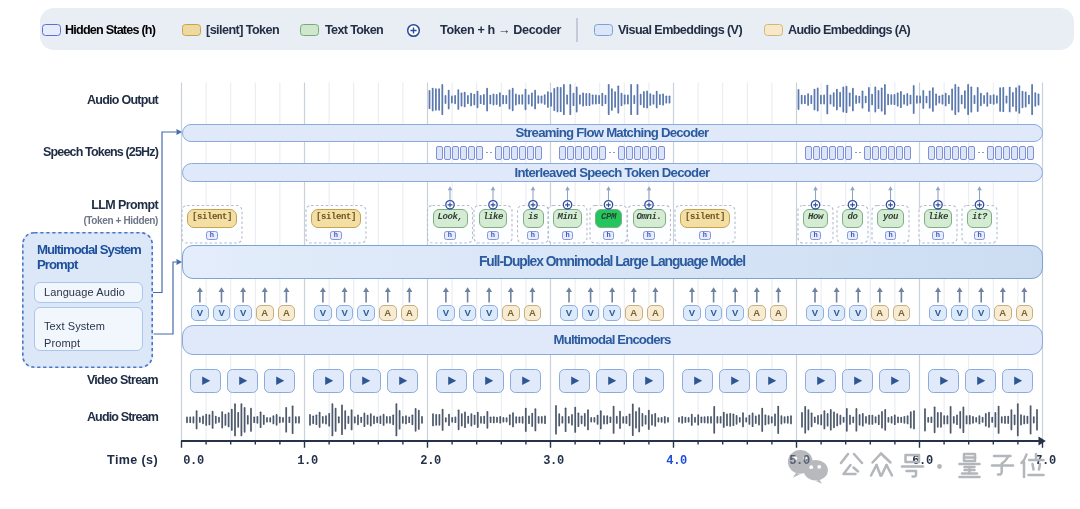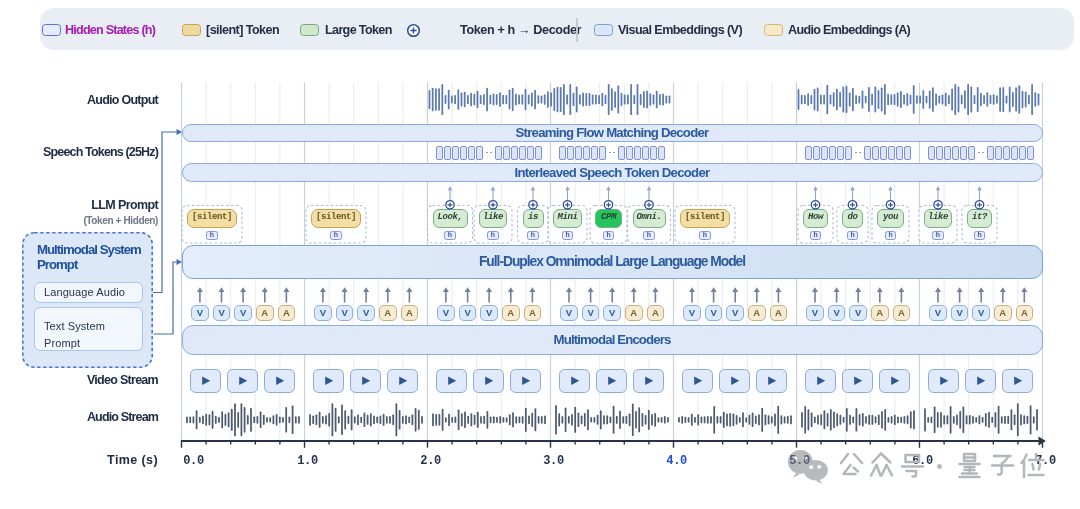--- a/index.html
+++ b/index.html
@@ -420,26 +420,26 @@
         <path d="M153.5,334 H173 V262 H176.5"></path>
       </g>
       <path d="M176.5,129 L182,132 L176.5,135 Z" fill="#466ba8"></path>
       <path d="M176.5,259 L182,262 L176.5,265 Z" fill="#466ba8"></path>
       <path d="M181,441 H1039" stroke="#25324a" stroke-width="2" fill="none"></path>
       <path d="M1038.5,436.6 L1045.8,441 L1038.5,445.4 Z" fill="#25324a"></path>
       <path d="M181.5,441V447.8 M206.1,441V444.6 M230.7,441V444.6 M255.3,441V444.6 M279.9,441V444.6 M304.5,441V447.8 M329.1,441V444.6 M353.7,441V444.6 M378.3,441V444.6 M402.9,441V444.6 M427.5,441V447.8 M452.1,441V444.6 M476.7,441V444.6 M501.3,441V444.6 M525.9,441V444.6 M550.5,441V447.8 M575.1,441V444.6 M599.7,441V444.6 M624.3,441V444.6 M648.9,441V444.6 M673.5,441V447.8 M698.1,441V444.6 M722.7,441V444.6 M747.3,441V444.6 M771.9,441V444.6 M796.5,441V447.8 M821.1,441V444.6 M845.7,441V444.6 M870.3,441V444.6 M894.9,441V444.6 M919.5,441V447.8 M944.1,441V444.6 M968.7,441V444.6 M993.3,441V444.6 M1017.9,441V444.6 M1042.5,441V447.8" stroke="#25324a" stroke-width="1.4" fill="none"></path>
     </svg>
 <div style="position:absolute;white-space:nowrap;left:40px;top:8px;width:1034px;height:42px;background:#e9eef4;border-radius:14px;"></div>
     <div style="position:absolute;white-space:nowrap;left:42px;top:24px;width:19px;height:12px;background:#e7ecfb;border:1.5px solid #5b6ed9;border-radius:3.5px;"></div>
-    <div style="position:absolute;white-space:nowrap;left:65px;top:22.5px;height:15px;font:700 12.6px 'Liberation Sans',sans-serif;color:#a21caf;letter-spacing:-0.79px;">Hidden States (h)</div>
+    <div style="position:absolute;white-space:nowrap;left:65px;top:22.5px;height:15px;font:700 12.6px 'Liberation Sans',sans-serif;color:#000000;letter-spacing:-0.79px;">Hidden States (h)</div>
     <div style="position:absolute;white-space:nowrap;left:182px;top:24px;width:19px;height:12px;background:#eed9a1;border:1.5px solid #c9a34a;border-radius:3.5px;"></div>
     <div style="position:absolute;white-space:nowrap;left:206px;top:22.5px;height:15px;font:700 12.6px 'Liberation Sans',sans-serif;color:#232f45;letter-spacing:-0.56px;">[silent] Token</div>
     <div style="position:absolute;white-space:nowrap;left:300px;top:24px;width:19px;height:12px;background:#cfe8cd;border:1.5px solid #78aa78;border-radius:3.5px;"></div>
-    <div style="position:absolute;white-space:nowrap;left:325px;top:22.5px;height:15px;font:700 12.6px 'Liberation Sans',sans-serif;color:#232f45;letter-spacing:-0.66px;">Large Token</div>
-    <div style="position:absolute;white-space:nowrap;left:424px;top:22.5px;height:15px;font:700 12.6px 'Liberation Sans',sans-serif;color:#232f45;letter-spacing:-0.37px;margin-left:36px;">Token + h → Decoder</div>
+    <div style="position:absolute;white-space:nowrap;left:325px;top:22.5px;height:15px;font:700 12.6px 'Liberation Sans',sans-serif;color:#232f45;letter-spacing:-0.66px;">Text Token</div>
+    <div style="position:absolute;white-space:nowrap;left:404px;top:22.5px;height:15px;font:700 12.6px 'Liberation Sans',sans-serif;color:#232f45;letter-spacing:-0.37px;margin-left:36px;">Token + h → Decoder</div>
     <div style="position:absolute;white-space:nowrap;left:576px;top:18px;width:1.5px;height:24px;background:#c3cbd8;"></div>
     <div style="position:absolute;white-space:nowrap;left:594px;top:24px;width:19px;height:12px;background:#dbe7f8;border:1.5px solid #7d9fd6;border-radius:3.5px;"></div>
     <div style="position:absolute;white-space:nowrap;left:618px;top:22.5px;height:15px;font:700 12.6px 'Liberation Sans',sans-serif;color:#232f45;letter-spacing:-0.58px;">Visual Embeddings (V)</div>
     <div style="position:absolute;white-space:nowrap;left:764px;top:24px;width:19px;height:12px;background:#f6e8c8;border:1.5px solid #d0b77e;border-radius:3.5px;"></div>
     <div style="position:absolute;white-space:nowrap;left:788px;top:22.5px;height:15px;font:700 12.6px 'Liberation Sans',sans-serif;color:#232f45;letter-spacing:-0.68px;">Audio Embeddings (A)</div>
     <svg style="position:absolute;left:406px;top:23px" width="15" height="15" viewBox="0 0 15 15">
       <circle cx="7.5" cy="7.5" r="5.8" fill="#fff" stroke="#2b4a9e" stroke-width="1.5"></circle>
       <path d="M7.5,4.4V10.6 M4.4,7.5H10.6" stroke="#2b4a9e" stroke-width="1.4"></path>
     </svg>
     <div style="position:absolute;white-space:nowrap;left:0px;top:93px;width:158px;height:15px;text-align:right;font:700 12.5px 'Liberation Sans',sans-serif;color:#202e45;letter-spacing:-0.74px;line-height:15px;">Audio Output</div>

